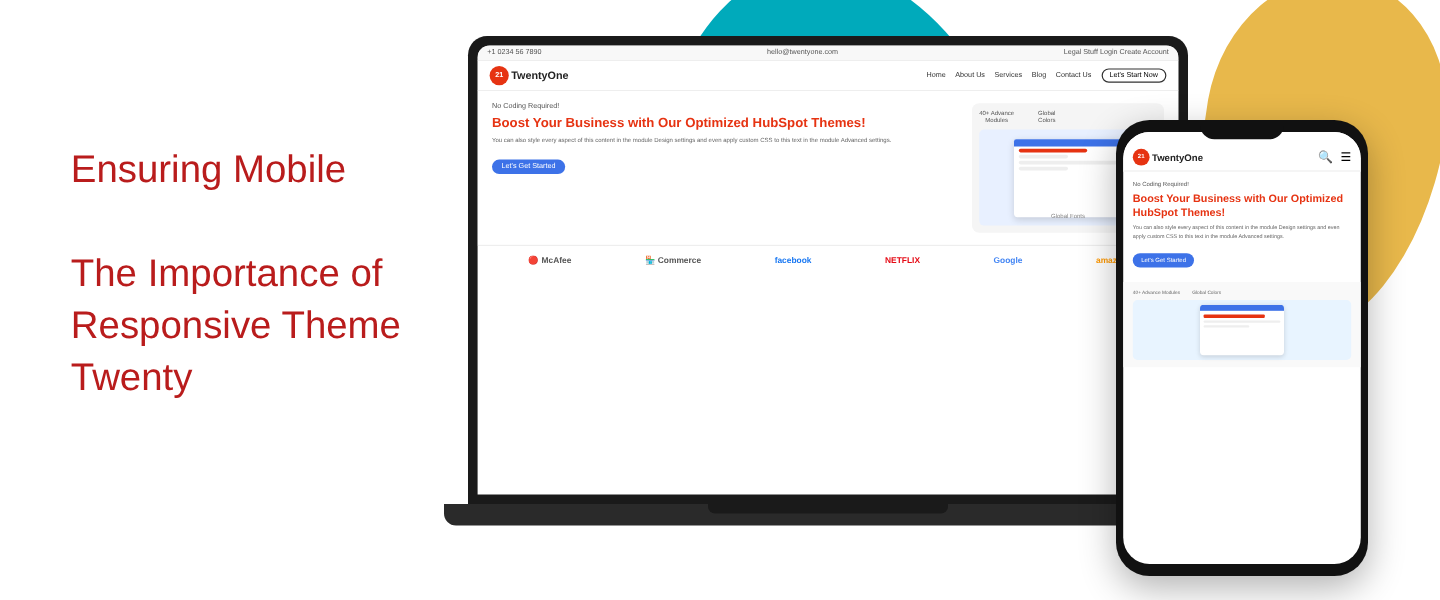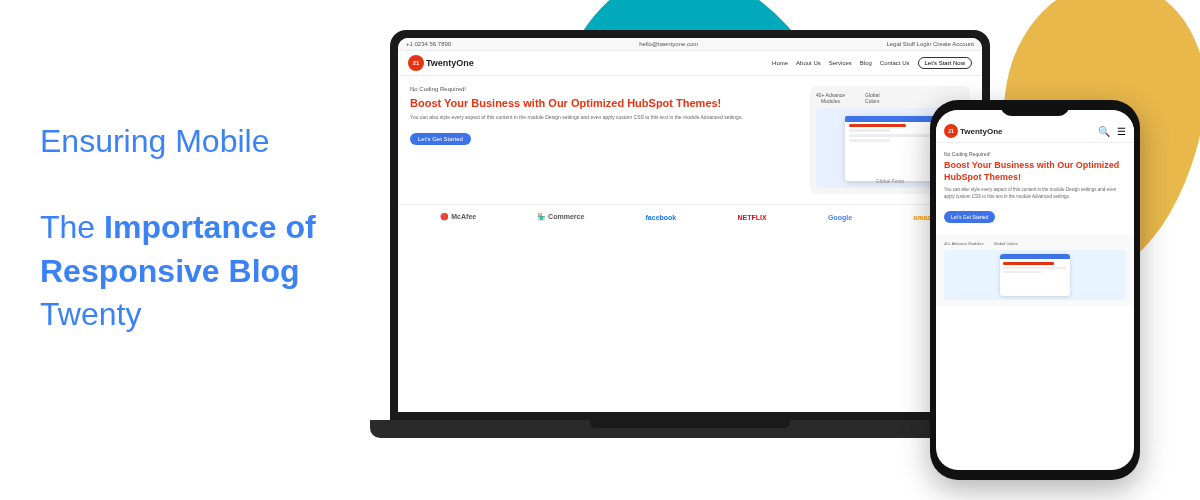--- a/index.html
+++ b/index.html
@@ -40,25 +40,26 @@
     .left-text {
       position: absolute;
       left: 40px;
       top: 120px;
       width: 380px;
       z-index: 10;
     }
     .left-text h1 {
       font-size: 32px;
       font-weight: 400;
-      color: #3b82f6;
+      color: #b91c1c;
       line-height: 1.35;
+      margin-left: 19px;
     }
     .left-text h1 strong {
-      font-weight: 700;
+      font-weight: 400;
     }
 
     
     .laptop-container {
       position: absolute;
       left: 390px;
       top: 30px;
       width: 620px;
       height: 440px;
       z-index: 5;
@@ -408,21 +409,21 @@
 <body>
 
 <div class="bg-shape-teal"></div>
 <div class="bg-shape-gold"></div>
 
 <div class="left-text">
   <h1>
     <span>Ensuring Mobile</span><br>
     <br>
     <span>The</span> <strong>Importance of</strong><br>
-    <strong>Responsive Blog</strong><br>
+    <strong>Responsive Theme</strong><br>
     <span>Twenty</span>
   </h1>
 </div>
 
 <div class="laptop-container">
   <div class="laptop-outer">
     <div class="laptop-screen">
 
       <div class="site-topbar">
         <span>+1 0234 56 7890</span>

